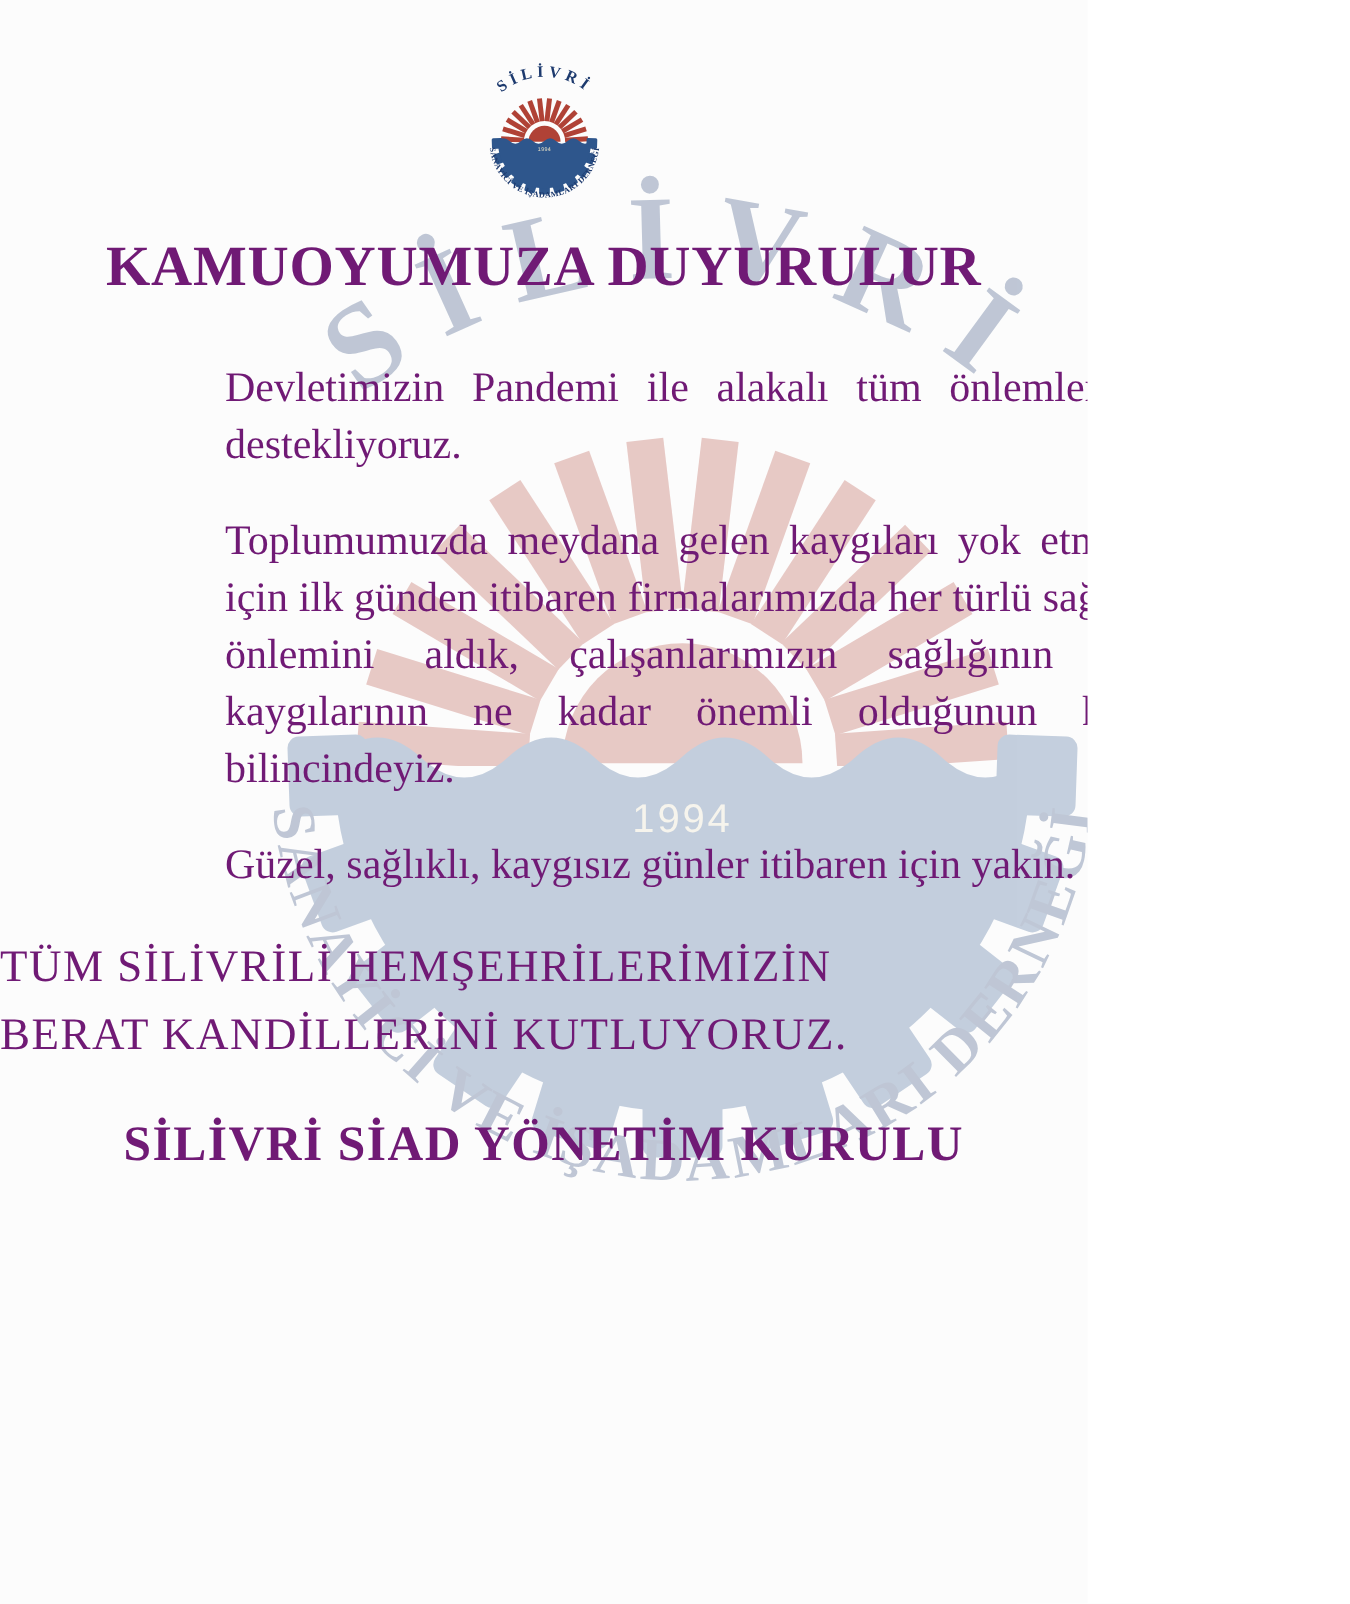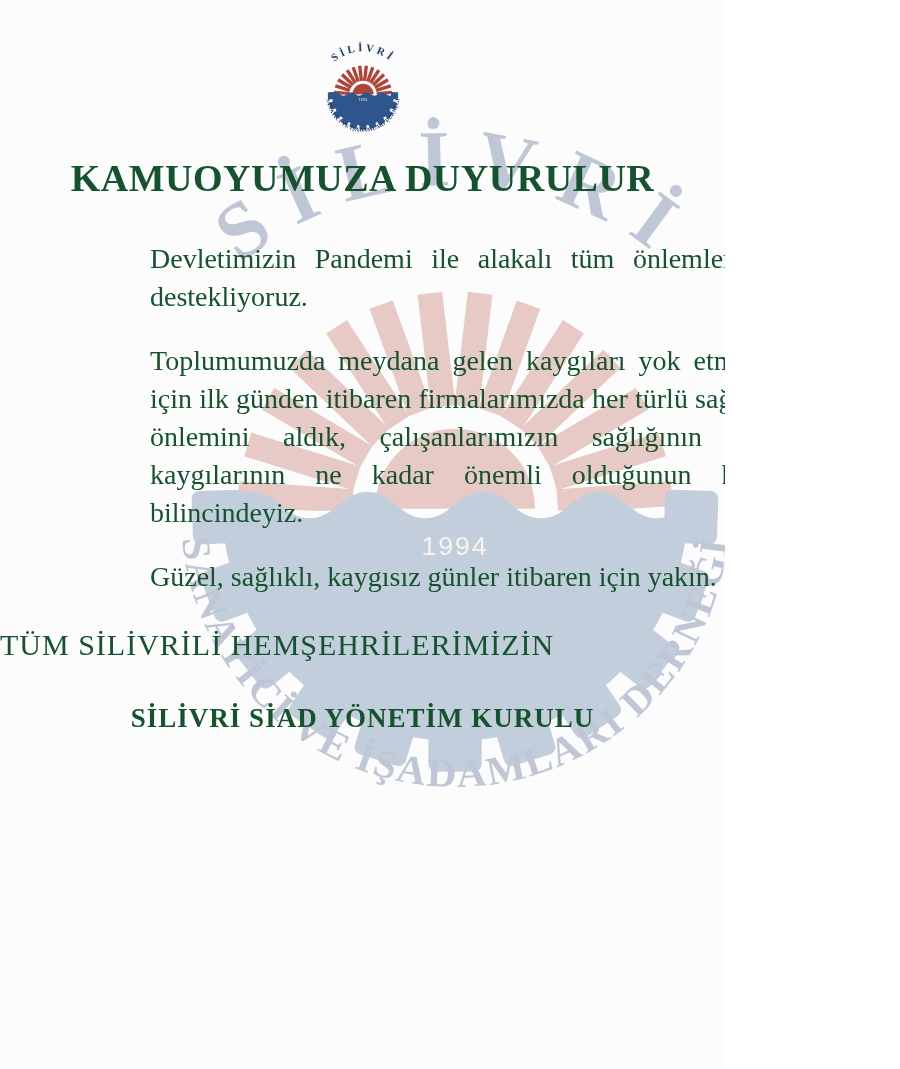--- a/index.html
+++ b/index.html
@@ -2,21 +2,21 @@
 <html><head>
 <meta charset="utf-8">
 <style>
   html,body{margin:0;padding:0;}
   .page{
     position:relative;
     width:725px;height:1069px;
     background:#fcfcfc;
     overflow:hidden;
     font-family:"Liberation Serif","DejaVu Serif",serif;
-    color:#14532d;
+    color:#701a75;
   }
   .defs-holder{position:absolute;width:0;height:0;overflow:hidden;}
   .watermark{
     position:absolute;left:36px;top:86px;
     width:838px;height:838px;
     opacity:0.27;
     pointer-events:none;
   }
   .content{position:relative;z-index:1;}
   .logo{display:block;margin:38px auto 0;width:112px;height:112px;}
@@ -38,21 +38,21 @@
   }
   .closing{
     margin-top:22px;
     text-align:left;
     font-size:30px;line-height:45px;
     letter-spacing:1px;
   }
   .signature{
     margin-top:30px;
     text-align:center;
-    font-size:27px;line-height:42px;
+    font-size:33px;line-height:42px;
     font-weight:bold;
     letter-spacing:1px;
   }
 </style>
 </head>
 <body>
 
 <div class="page">
 
   <svg class="defs-holder" aria-hidden="true">
@@ -123,18 +123,19 @@
     <h1 class="title">KAMUOYUMUZA DUYURULUR</h1>
 
     <div class="body-text">
       <p>Devletimizin Pandemi ile alakalı tüm önlemlerini destekliyoruz.</p>
       <p>Toplumumuzda meydana gelen kaygıları yok etmek için ilk günden itibaren firmalarımızda her türlü sağlık önlemini aldık, çalışanlarımızın sağlığının ve kaygılarının ne kadar önemli olduğunun hep bilincindeyiz.</p>
       <p>Güzel, sağlıklı, kaygısız günler itibaren için yakın.</p>
     </div>
 
     <div class="closing">
       <div>TÜM SİLİVRİLİ HEMŞEHRİLERİMİZİN</div>
+      <div>BERAT KANDİLLERİNİ KUTLUYORUZ.</div>
     </div>
 
     <div class="signature">SİLİVRİ SİAD YÖNETİM KURULU</div>
 
   </div>
 </div>
 
 </body></html>

